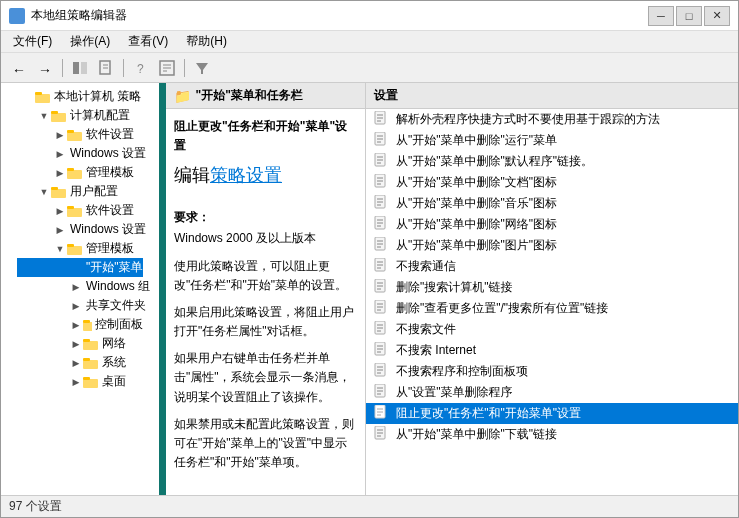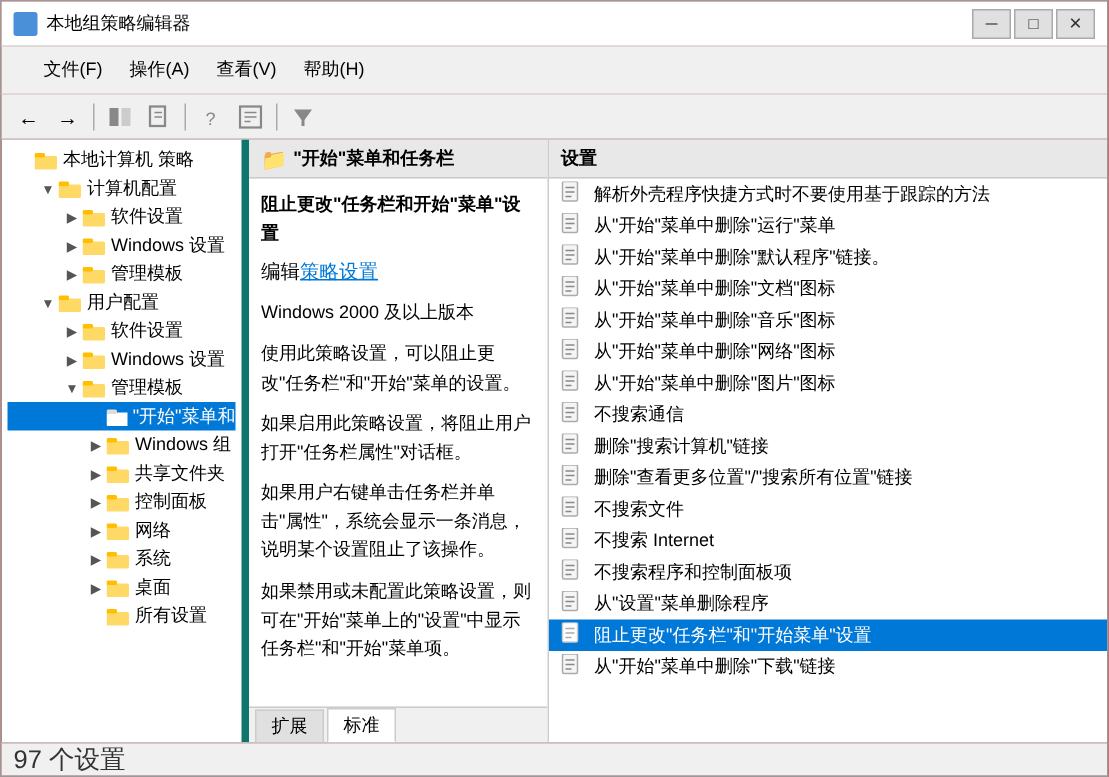--- a/index.html
+++ b/index.html
@@ -65,24 +65,24 @@
       display: flex;
       align-items: center;
       justify-content: center;
       font-size: 11px;
       color: #333;
     }
 
     
     .menu-bar {
       background: #f0f0f0;
-      height: 32px;
-      display: flex;
-      align-items: center;
-      padding: 0 20px;
+      height: 22px;
+      display: flex;
+      align-items: flex-end;
+      padding: 0 4px;
       border-bottom: 1px solid #ddd;
       gap: 2px;
     }
 
     .menu-item {
       padding: 2px 8px;
       cursor: pointer;
       color: #000;
       font-size: 12px;
     }
@@ -121,25 +121,25 @@
     .main-content {
       display: flex;
       flex: 1;
       overflow: hidden;
     }
 
     
     .tree-panel {
       width: 165px;
       min-width: 165px;
-      border-right: 5px solid #0f766e;
+      border-right: 7px solid #0f766e;
       background: #fff;
       overflow-y: auto;
       overflow-x: hidden;
-      padding: 4px 4px;
+      padding: 4px 16px;
     }
 
     .tree-item {
       display: flex;
       align-items: center;
       padding: 1px 0;
       cursor: pointer;
       white-space: nowrap;
       font-size: 12px;
       color: #000;
@@ -278,21 +278,21 @@
     .right-item.selected { background: #0078d7; color: white; }
 
     
     .status-bar {
       height: 22px;
       background: #f0f0f0;
       border-top: 1px solid #ccc;
       display: flex;
       align-items: center;
       padding: 0 8px;
-      font-size: 17px;
+      font-size: 12px;
       color: #333;
     }
 
     
     ::-webkit-scrollbar { width: 12px; }
     ::-webkit-scrollbar-track { background: #f0f0f0; }
     ::-webkit-scrollbar-thumb { background: #c0c0c0; border: 1px solid #a0a0a0; }
 
     
     .folder-svg {
@@ -523,63 +523,49 @@
         <span class="tree-indent"></span>
         <span class="tree-indent"></span>
         <span class="tree-indent"></span>
         <span class="tree-toggle">▶</span>
         <svg class="folder-svg" width="16" height="14">
             <rect x="0" y="4" width="15" height="9" rx="1" fill="#ffd966"></rect>
             <rect x="0" y="2" width="7" height="3" rx="1" fill="#ffbf00"></rect>
           </svg>
         <span style="margin-left:3px;">桌面</span>
       </div>
-      <div class="tree-item" style="padding-left:4px;">
-        <span class="tree-indent"></span>
-        <span class="tree-indent"></span>
-        <span class="tree-indent"></span>
-        <span class="tree-toggle"></span>
-        <svg class="folder-svg" width="16" height="14">
-            <rect x="0" y="4" width="15" height="9" rx="1" fill="#ffd966"></rect>
-            <rect x="0" y="2" width="7" height="3" rx="1" fill="#ffbf00"></rect>
-          </svg>
-        <span style="margin-left:3px;">所有设置</span>
-      </div>
     </div>
 
     <div class="middle-panel">
       <div class="middle-header">
         <span class="middle-header-icon">📁</span>
         <span class="middle-header-text">"开始"菜单和任务栏</span>
       </div>
       <div class="middle-body">
         <div class="middle-title">阻止更改"任务栏和开始"菜单"设置</div>
-        <div style="margin-bottom:7px;font-size:13px;">
+        <div style="margin-bottom:18px;font-size:18px;">
           编辑<span class="middle-link">策略设置</span>
         </div>
         <div>
+          <div class="middle-section-title">要求：</div>
           <div>Windows 2000 及以上版本</div>
         </div>
         <div style="margin-top:8px;">
           <div>使用此策略设置，可以阻止更改"任务栏"和"开始"菜单的设置。</div>
         </div>
         <div style="margin-top:8px;">
           <div>如果启用此策略设置，将阻止用户打开"任务栏属性"对话框。</div>
         </div>
         <div style="margin-top:8px;">
           <div>如果用户右键单击任务栏并单击"属性"，系统会显示一条消息，说明某个设置阻止了该操作。</div>
         </div>
         <div style="margin-top:8px;">
           <div>如果禁用或未配置此策略设置，则可在"开始"菜单上的"设置"中显示任务栏"和"开始"菜单项。</div>
         </div>
       </div>
-      <div class="middle-tabs">
-        <div class="tab">扩展</div>
-        <div class="tab active">标准</div>
-      </div>
     </div>
 
     <div class="right-panel">
       <div class="right-header">设置</div>
       <div class="right-list">
 
       <div class="right-item">
             <span><svg width="16" height="14">
     <rect x="1" y="0" width="10" height="13" rx="1" fill="#f5f5f5" stroke="#aaa" stroke-width="1"></rect>
     <line x1="3" y1="4" x2="9" y2="4" stroke="#888" stroke-width="1"></line>

